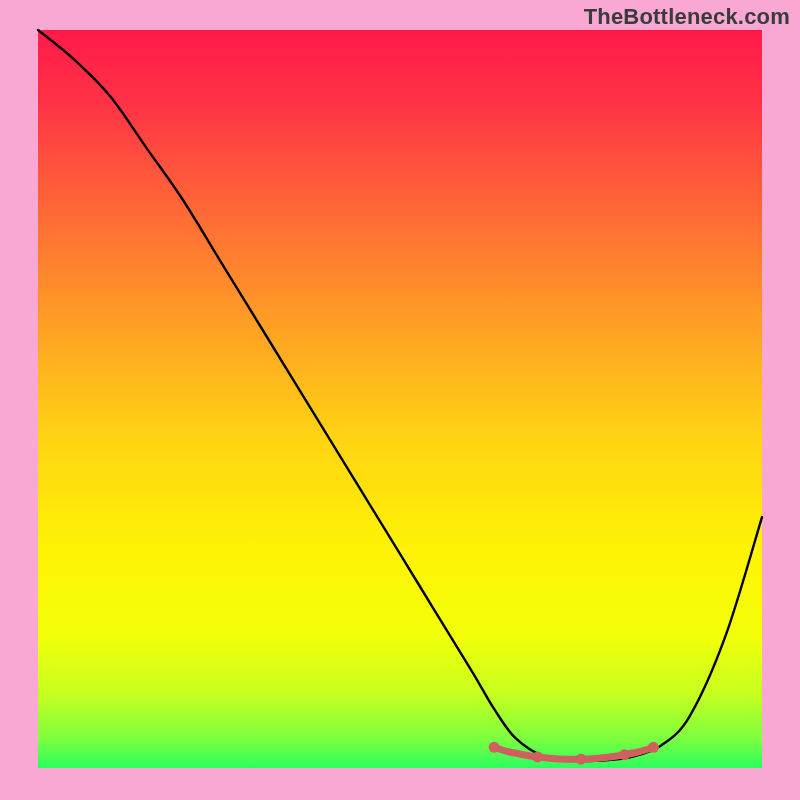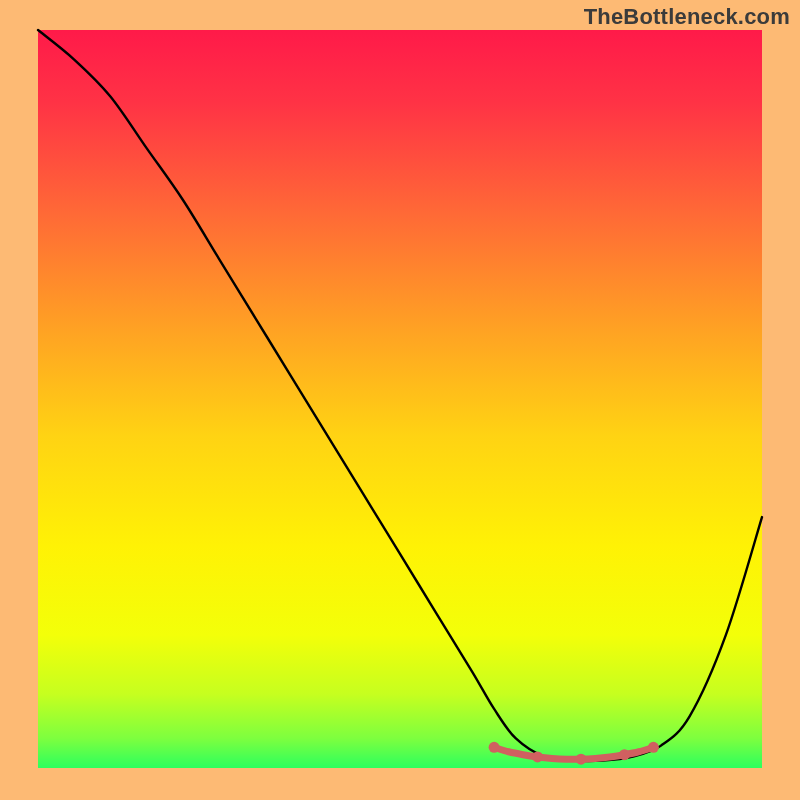--- a/index.html
+++ b/index.html
@@ -8,21 +8,21 @@
     width: 800px;
     height: 800px;
     background: #000;
     overflow: hidden;
     font-family: Arial, Helvetica, sans-serif;
   }
   .frame {
     position: relative;
     width: 800px;
     height: 800px;
-    background: #fdba74;
+    background: #f9a8d4;
   }
   .watermark {
     position: absolute;
     top: 4px;
     right: 10px;
     color: #3b3b3b;
     font-size: 22px;
     font-weight: 600;
     letter-spacing: 0.2px;
     z-index: 5;

